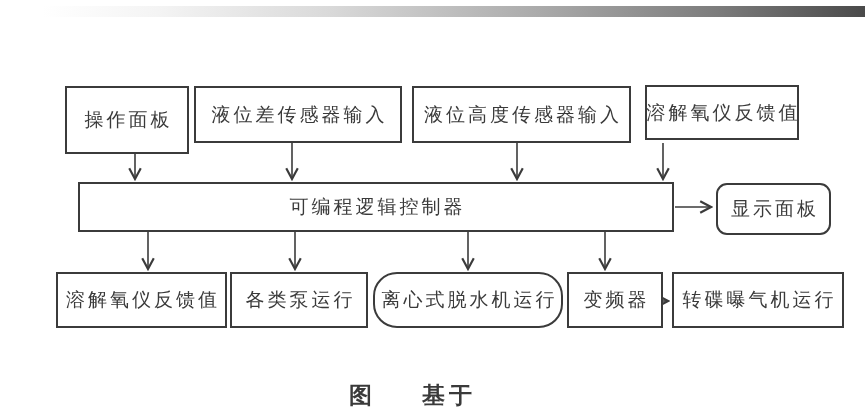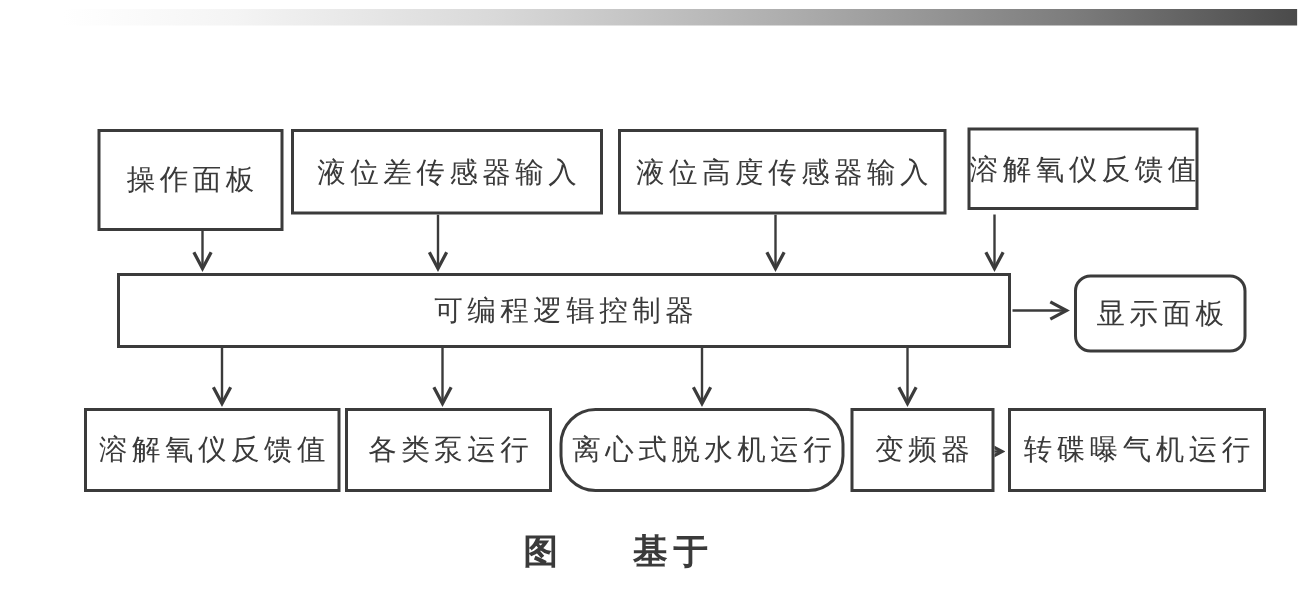--- a/index.html
+++ b/index.html
@@ -53,21 +53,21 @@
     display: flex;
     justify-content: center;
     align-items: baseline;
     font-size: 23px;
     font-weight: bold;
     letter-spacing: 4px;
     color: #3a3a3a;
     padding-left: 14px;
   }
   .caption .gap-a { margin-right: 46px; }
-  .caption .gap-b { margin-right: 54px; }
+  .caption .gap-b { margin-right: 54px; margin-top: 28px; }
 </style>
 </head>
 <body>
 
 <div class="stage">
 
   <div class="topbar"></div>
 
   <svg class="connectors" viewBox="0 0 865 410" xmlns="http://www.w3.org/2000/svg">
     <defs>

